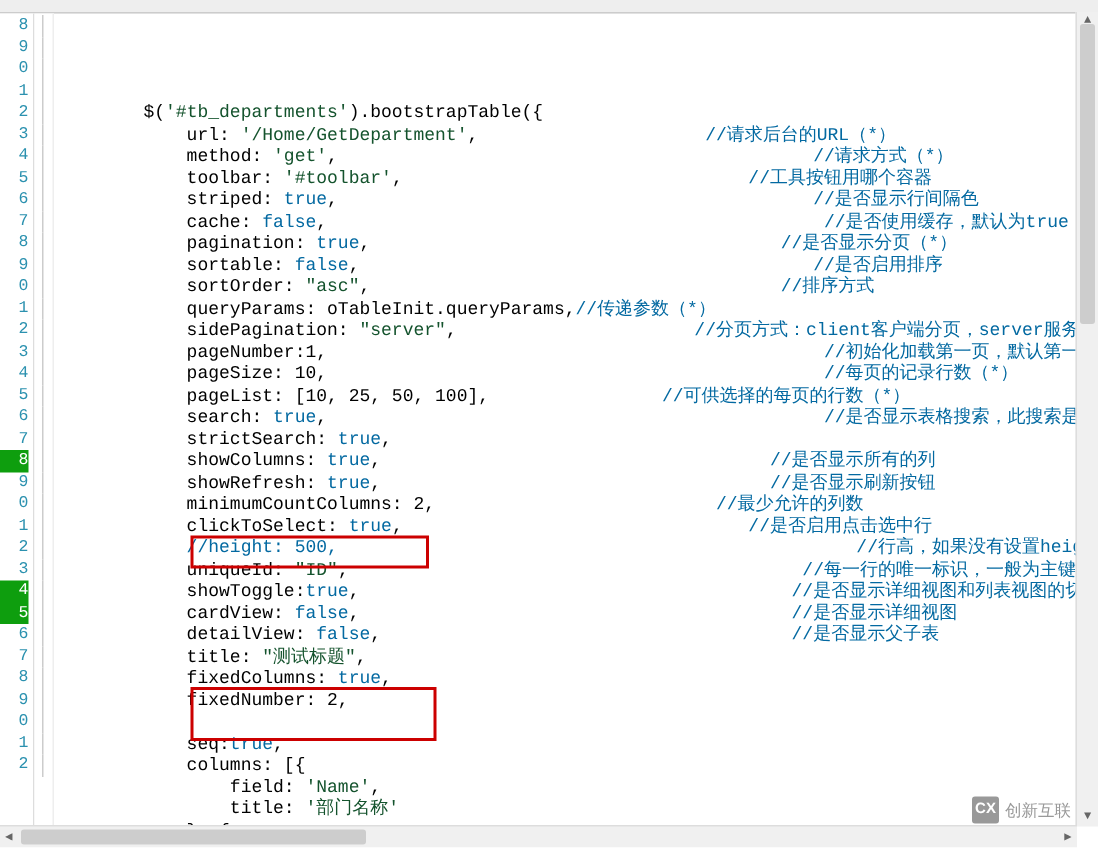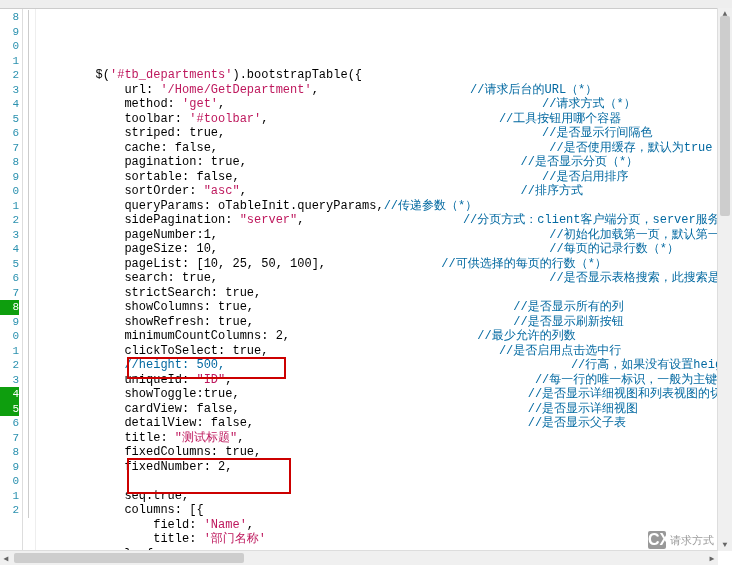--- a/index.html
+++ b/index.html
@@ -62,22 +62,22 @@
   .code {
     flex:1;
     white-space: pre;
     line-height:14.5px;
     padding-top:1px;
     padding-left:2px;
     position:relative;
     overflow:hidden;
   }
   .code-line { height:14.5px; }
-  .str { color:#be185d;font-family:Liberation Mono, monospace; }
-  .kw { color:#000000; }
+  .str { color:#14532d;font-family:Liberation Mono, monospace; }
+  .kw { color:#0369a1; }
   .cm { color:#0369a1; }
   .pl { color:#000; }
   .box1 {
     position:absolute;
     left:91px;
     top:348px;
     width:155px;
     height:18px;
     border:2px solid #c00;
     pointer-events:none;
@@ -138,21 +138,21 @@
     pointer-events:none;
   }
   .watermark .logo {
     width:18px; height:18px;
     background:#999;
     border-radius:2px;
     color:#fff;
     font-weight:bold;
     text-align:center;
     line-height:18px;
-    font-size:16px;
+    font-size:10px;
   }
 </style>
 </head>
 <body>
 
 <div class="tabbar"></div>
 
 <div class="editor">
   <div class="gutter" id="gutter">
       <div>8</div>
@@ -243,14 +243,14 @@
 <div class="scrollbar-h">
   <div class="arrow">◀</div>
   <div class="track">
       <div class="thumb"></div>
     </div>
   <div class="arrow">▶</div>
 </div>
 
 <div class="watermark">
   <div class="logo">CX</div>
-  <span>请求方式</span>
+  <span>创新互联</span>
 </div>
 
 </body></html>

